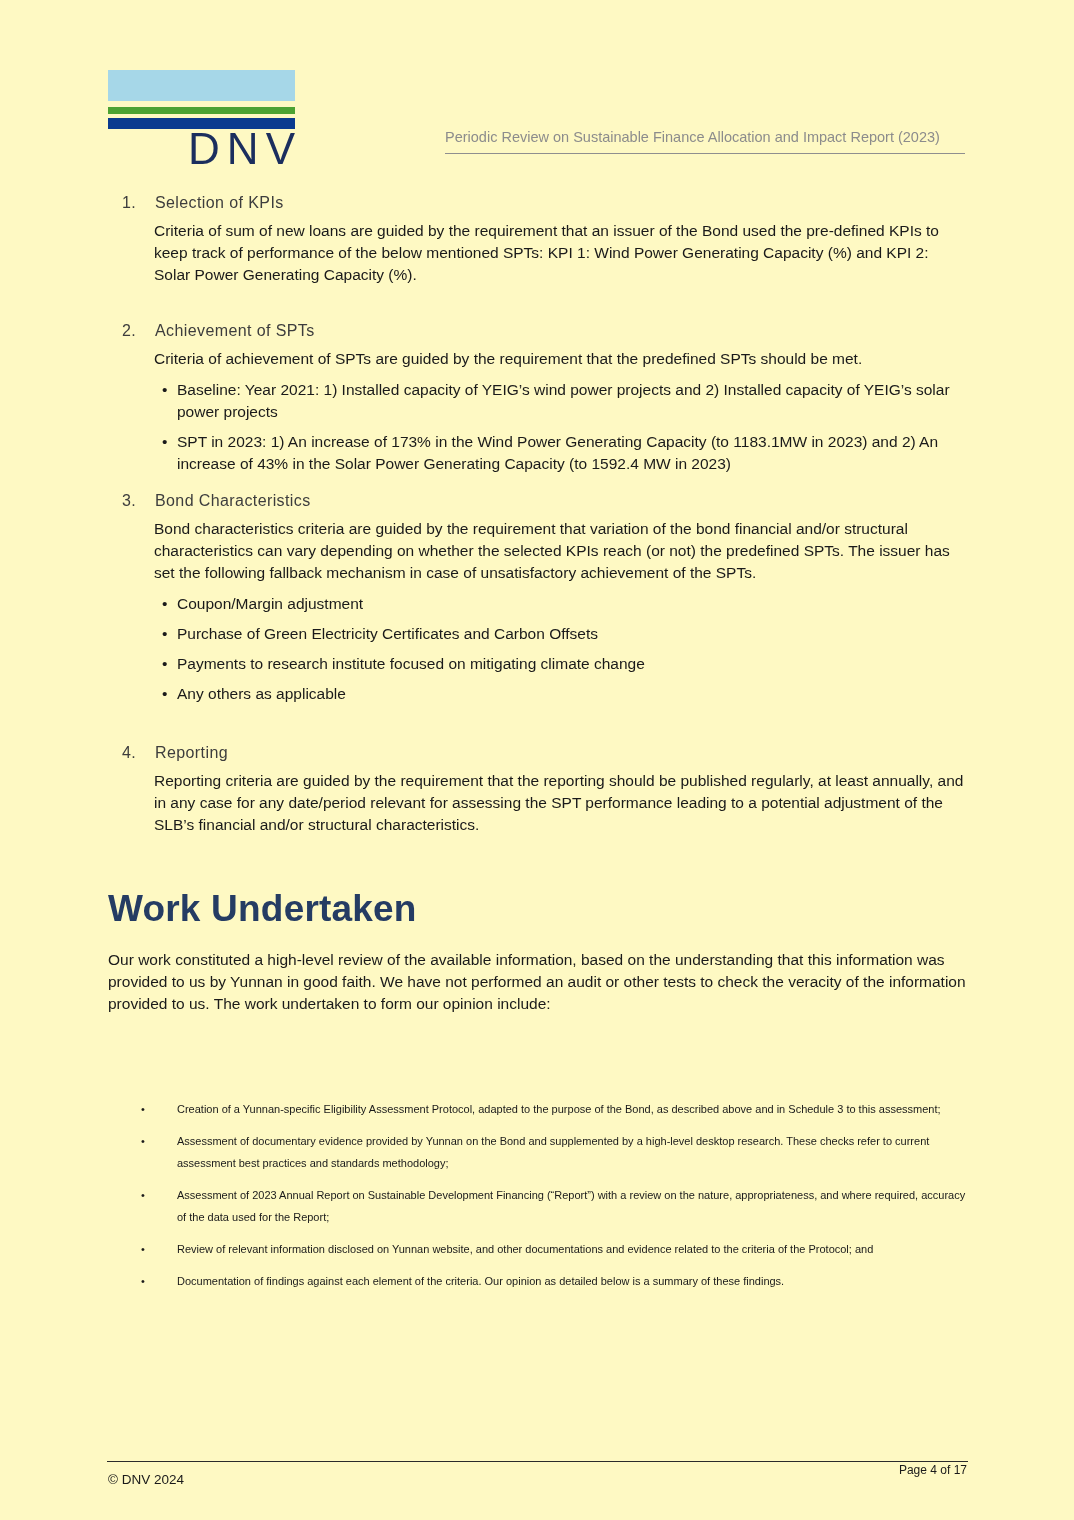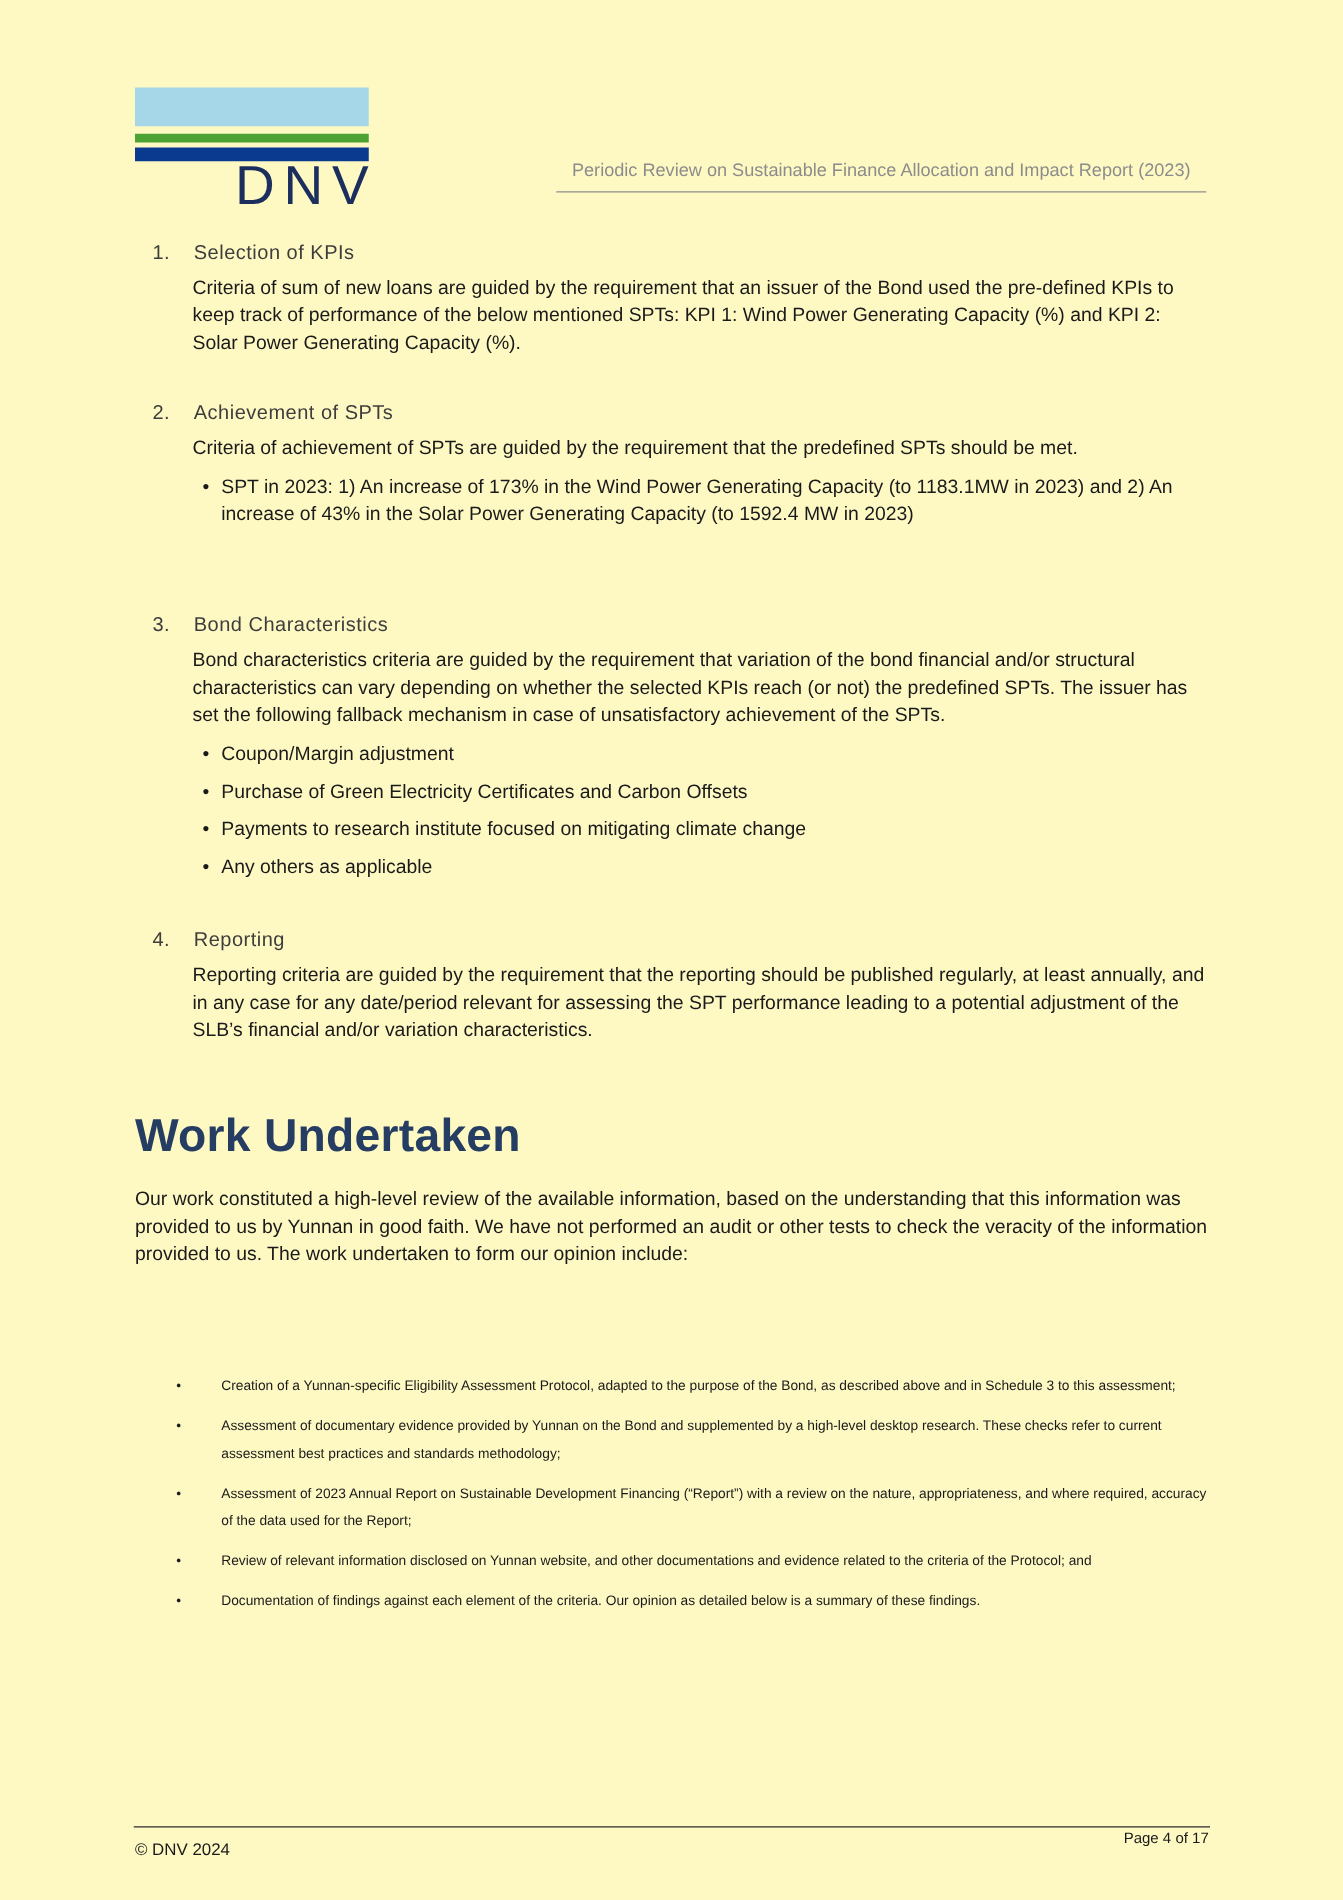--- a/index.html
+++ b/index.html
@@ -13,21 +13,21 @@
   .logo { position:absolute; left:108px; top:70px; width:187px; }
   .logo-band-light { height:31px; background:#A6D7E8; }
   .logo-stripe-green { height:7px; background:#4CA233; margin-top:6px; }
   .logo-stripe-blue { height:11px; background:#0A3A8F; margin-top:4px; }
   .logo-word {
     text-align:right; font-size:44px; line-height:38px; font-weight:500;
     letter-spacing:7px; margin-right:-7px; margin-top:1px; color:#1B2E5E;
   }
   .header-title {
     position:absolute; top:129px; right:109px; width:520px;
-    text-align:center; color:#8c8c8c; font-size:14.5px;
+    color:#8c8c8c; font-size:14.5px;
     padding-bottom:8px; border-bottom:1px solid #8f8f8f;
   }
 
   
   .csec { position:absolute; left:108px; width:860px; }
   .csec-head { display:flex; font-size:16px; color:#3d3d3d; letter-spacing:0.4px; line-height:22px; }
   .csec-num { width:33px; padding-left:14px; flex:none; }
   .csec-body { margin:6px 0 0 46px; width:812px; font-size:15.5px; line-height:22px; color:#1a1a1a; }
   .csec-bullets { list-style:none; margin:9px 0 0 46px; padding:0; font-size:15.5px; line-height:22px; }
   .csec-bullets li { position:relative; padding-left:23px; margin-bottom:8px; width:789px; }
@@ -77,20 +77,21 @@
     <div class="csec-body">Criteria of sum of new loans are guided by the requirement that an issuer of the Bond used the pre-defined KPIs to keep track of performance of the below mentioned SPTs: KPI 1: Wind Power Generating Capacity (%) and KPI 2: Solar Power Generating Capacity (%).</div>
   </div>
 
   <div class="csec" style="top:320px;">
     <div class="csec-head">
       <span class="csec-num">2.</span>
       <span>Achievement of SPTs</span>
     </div>
     <div class="csec-body">Criteria of achievement of SPTs are guided by the requirement that the predefined SPTs should be met.</div>
     <ul class="csec-bullets">
+      <li>Baseline: Year 2021: 1) Installed capacity of YEIG’s wind power projects and 2) Installed capacity of YEIG’s solar power projects</li>
       <li>SPT in 2023: 1) An increase of 173% in the Wind Power Generating Capacity (to 1183.1MW in 2023) and 2) An increase of 43% in the Solar Power Generating Capacity (to 1592.4 MW in 2023)</li>
     </ul>
   </div>
 
   <div class="csec" style="top:490px;">
     <div class="csec-head">
       <span class="csec-num">3.</span>
       <span>Bond Characteristics</span>
     </div>
     <div class="csec-body">Bond characteristics criteria are guided by the requirement that variation of the bond financial and/or structural characteristics can vary depending on whether the selected KPIs reach (or not) the predefined SPTs. The issuer has set the following fallback mechanism in case of unsatisfactory achievement of the SPTs.</div>
@@ -100,21 +101,21 @@
       <li>Payments to research institute focused on mitigating climate change</li>
       <li>Any others as applicable</li>
     </ul>
   </div>
 
   <div class="csec" style="top:742px;">
     <div class="csec-head">
       <span class="csec-num">4.</span>
       <span>Reporting</span>
     </div>
-    <div class="csec-body">Reporting criteria are guided by the requirement that the reporting should be published regularly, at least annually, and in any case for any date/period relevant for assessing the SPT performance leading to a potential adjustment of the SLB’s financial and/or variation characteristics.</div>
+    <div class="csec-body">Reporting criteria are guided by the requirement that the reporting should be published regularly, at least annually, and in any case for any date/period relevant for assessing the SPT performance leading to a potential adjustment of the SLB’s financial and/or structural characteristics.</div>
   </div>
 
   <div class="work-heading">Work Undertaken</div>
   <div class="work-intro">Our work constituted a high-level review of the available information, based on the understanding that this information was provided to us by Yunnan in good faith. We have not performed an audit or other tests to check the veracity of the information provided to us. The work undertaken to form our opinion include:</div>
   <ul class="work-bullets">
     <li>Creation of a Yunnan-specific Eligibility Assessment Protocol, adapted to the purpose of the Bond, as described above and in Schedule 3 to this assessment;</li>
     <li>Assessment of documentary evidence provided by Yunnan on the Bond and supplemented by a high-level desktop research. These checks refer to current assessment best practices and standards methodology;</li>
     <li>Assessment of 2023 Annual Report on Sustainable Development Financing (“Report”) with a review on the nature, appropriateness, and where required, accuracy of the data used for the Report;</li>
     <li>Review of relevant information disclosed on Yunnan website, and other documentations and evidence related to the criteria of the Protocol; and</li>
     <li>Documentation of findings against each element of the criteria. Our opinion as detailed below is a summary of these findings.</li>

